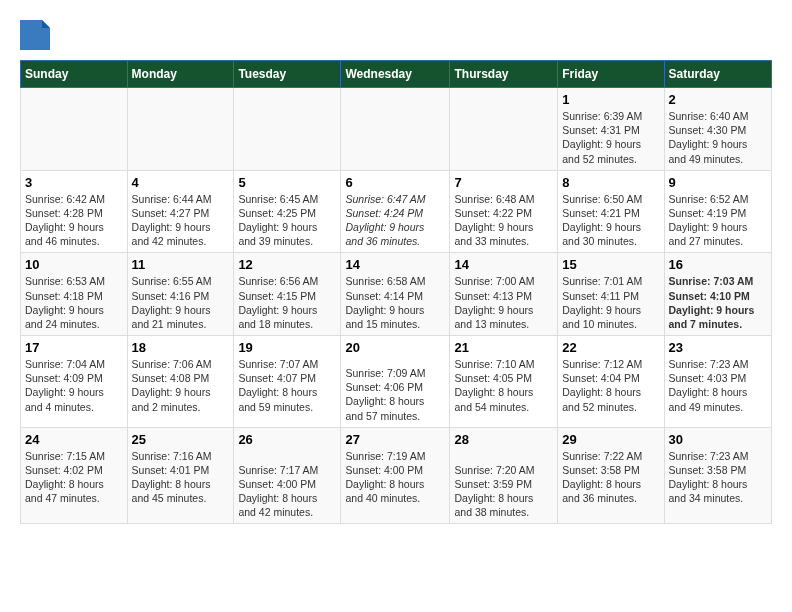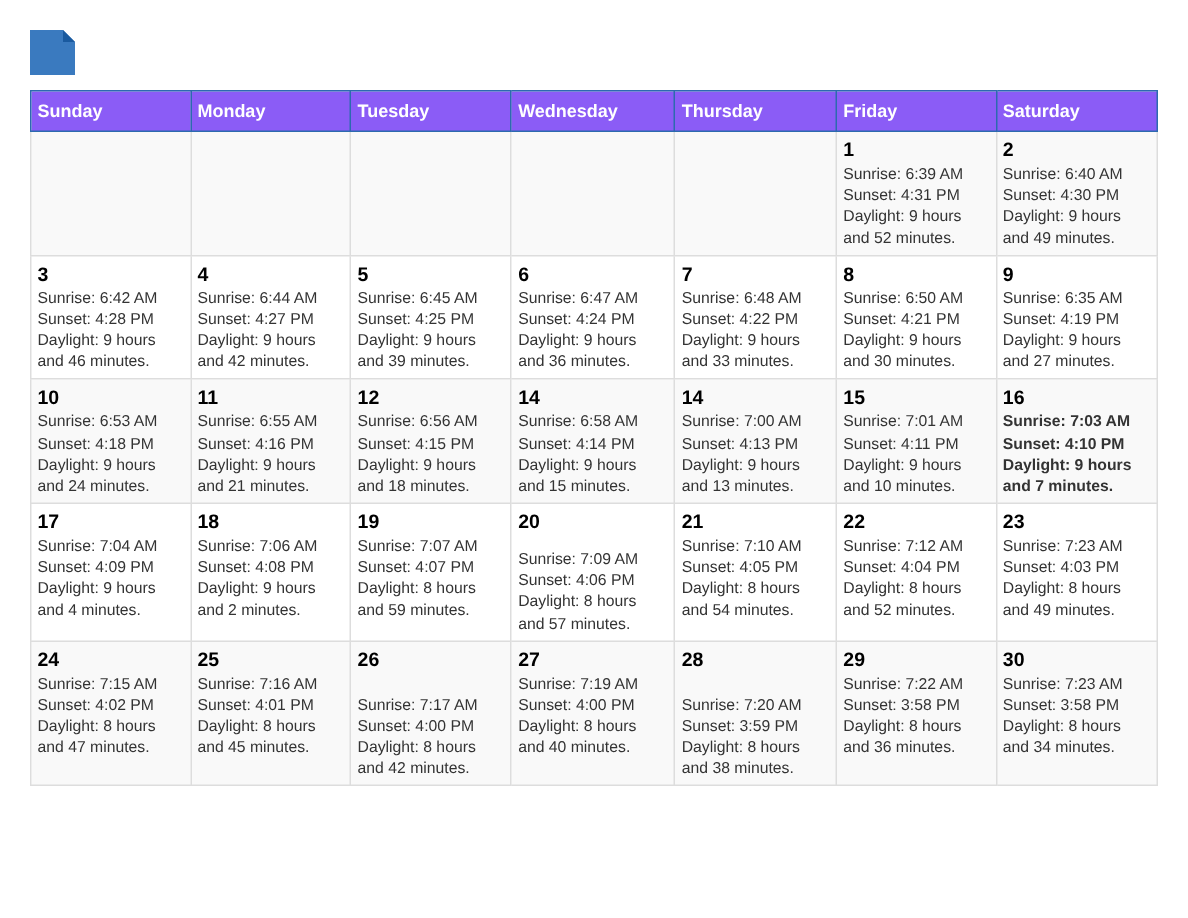--- a/index.html
+++ b/index.html
@@ -51,21 +51,21 @@
     .subtitle {
       font-size: 14px;
       color: #555;
     }
     table {
       width: 100%;
       border-collapse: collapse;
       font-size: 11px;
     }
     thead th {
-      background: #8b5cf6;
+      background: #14532d;
       color: #fff;
       padding: 6px 4px;
       text-align: left;
       font-size: 12px;
       font-weight: bold;
       border: 1px solid #2d6aaf;
     }
     tbody td {
       vertical-align: top;
       padding: 4px;
@@ -165,42 +165,42 @@
         </td>
         <td>
           <span class="day-num">5</span>
           <div class="cell-content" style="white-space: pre-line;">Sunrise: 6:45 AM
 Sunset: 4:25 PM
 Daylight: 9 hours
 and 39 minutes.</div>
         </td>
         <td>
           <span class="day-num">6</span>
-          <div class="cell-content" style="white-space: pre-line;">Sunrise: 6:47 AM
+          <div class="cell-content" style="white-space: pre-line; font-style: italic;">Sunrise: 6:47 AM
 Sunset: 4:24 PM
 Daylight: 9 hours
 and 36 minutes.</div>
         </td>
         <td>
           <span class="day-num">7</span>
           <div class="cell-content" style="white-space: pre-line;">Sunrise: 6:48 AM
 Sunset: 4:22 PM
 Daylight: 9 hours
 and 33 minutes.</div>
         </td>
         <td>
           <span class="day-num">8</span>
           <div class="cell-content" style="white-space: pre-line;">Sunrise: 6:50 AM
 Sunset: 4:21 PM
 Daylight: 9 hours
 and 30 minutes.</div>
         </td>
         <td>
           <span class="day-num">9</span>
-          <div class="cell-content" style="white-space: pre-line;">Sunrise: 6:35 AM
+          <div class="cell-content" style="white-space: pre-line;">Sunrise: 6:52 AM
 Sunset: 4:19 PM
 Daylight: 9 hours
 and 27 minutes.</div>
         </td>
       </tr>
       <tr>
         <td>
           <span class="day-num">10</span>
           <div class="cell-content" style="white-space: pre-line;">Sunrise: 6:53 AM
 Sunset: 4:18 PM

